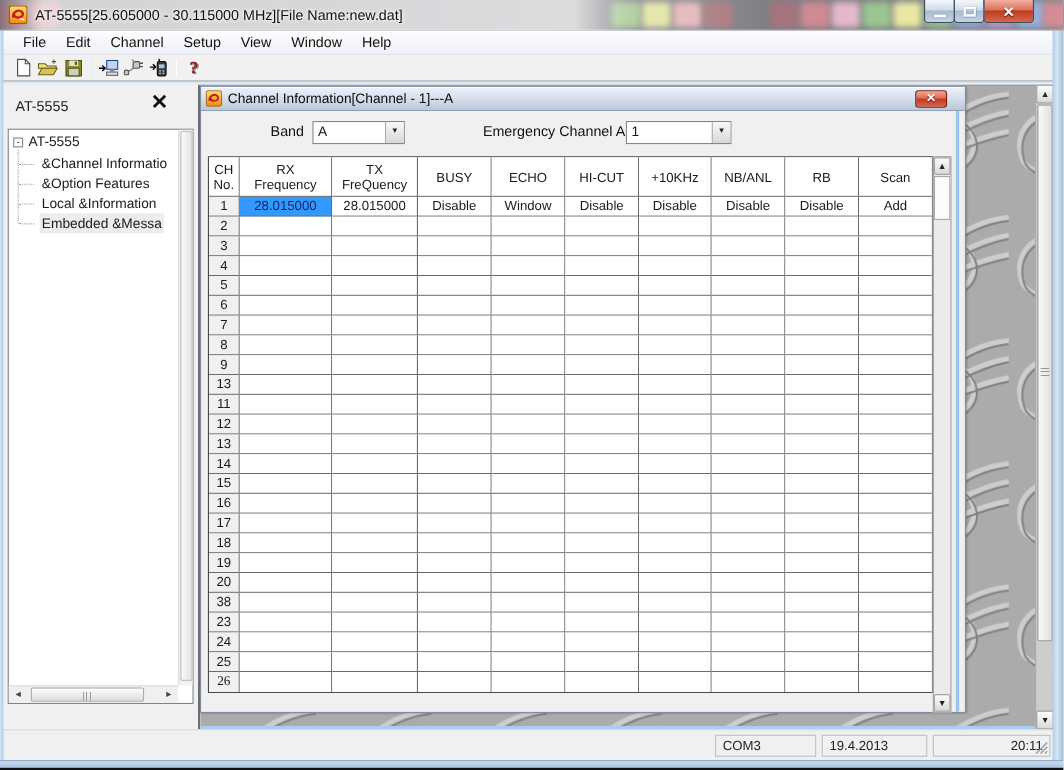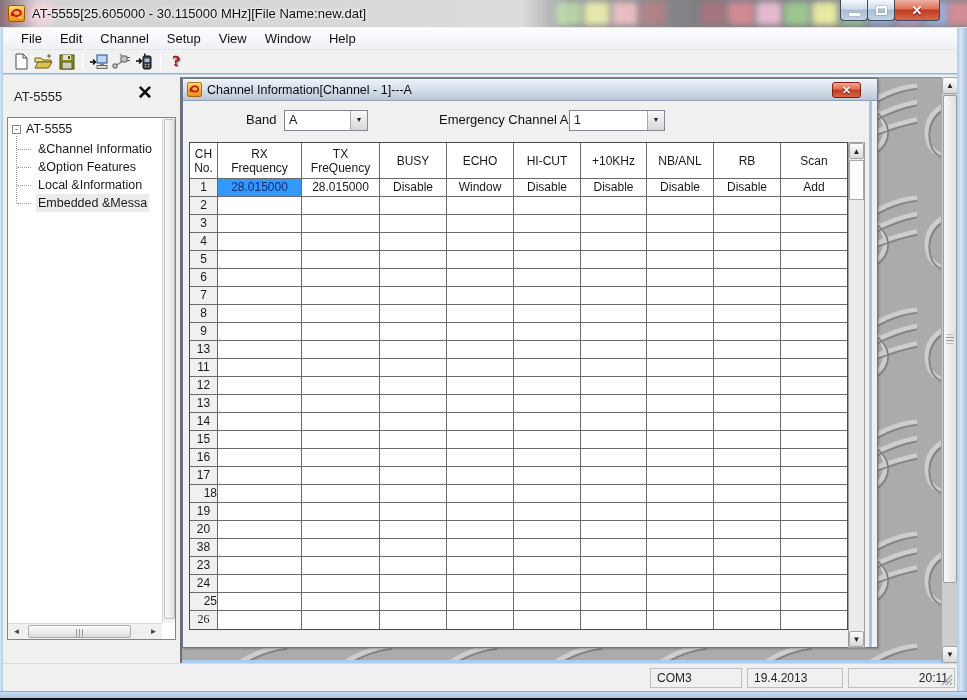--- a/index.html
+++ b/index.html
@@ -546,21 +546,21 @@
                 <div class="td" style="width: 78px;"></div>
                 <div class="td" style="width: 67px;"></div>
                 <div class="td" style="width: 67px;"></div>
                 <div class="td" style="width: 67px;"></div>
                 <div class="td" style="width: 66px;"></div>
                 <div class="td" style="width: 67px;"></div>
                 <div class="td" style="width: 67px;"></div>
                 <div class="td" style="width: 66px;"></div>
               </div>
               <div class="tr">
-                <div class="td rownum" style="width: 28px; text-align: right;">18</div>
+                <div class="td rownum" style="width: 28px;">18</div>
                 <div class="td" style="width: 84px;"></div>
                 <div class="td" style="width: 78px;"></div>
                 <div class="td" style="width: 67px;"></div>
                 <div class="td" style="width: 67px;"></div>
                 <div class="td" style="width: 67px;"></div>
                 <div class="td" style="width: 66px;"></div>
                 <div class="td" style="width: 67px;"></div>
                 <div class="td" style="width: 67px;"></div>
                 <div class="td" style="width: 66px;"></div>
               </div>
@@ -618,21 +618,21 @@
                 <div class="td" style="width: 78px;"></div>
                 <div class="td" style="width: 67px;"></div>
                 <div class="td" style="width: 67px;"></div>
                 <div class="td" style="width: 67px;"></div>
                 <div class="td" style="width: 66px;"></div>
                 <div class="td" style="width: 67px;"></div>
                 <div class="td" style="width: 67px;"></div>
                 <div class="td" style="width: 66px;"></div>
               </div>
               <div class="tr">
-                <div class="td rownum" style="width: 28px; text-align: right;">25</div>
+                <div class="td rownum" style="width: 28px;">25</div>
                 <div class="td" style="width: 84px;"></div>
                 <div class="td" style="width: 78px;"></div>
                 <div class="td" style="width: 67px;"></div>
                 <div class="td" style="width: 67px;"></div>
                 <div class="td" style="width: 67px;"></div>
                 <div class="td" style="width: 66px;"></div>
                 <div class="td" style="width: 67px;"></div>
                 <div class="td" style="width: 67px;"></div>
                 <div class="td" style="width: 66px;"></div>
               </div>

